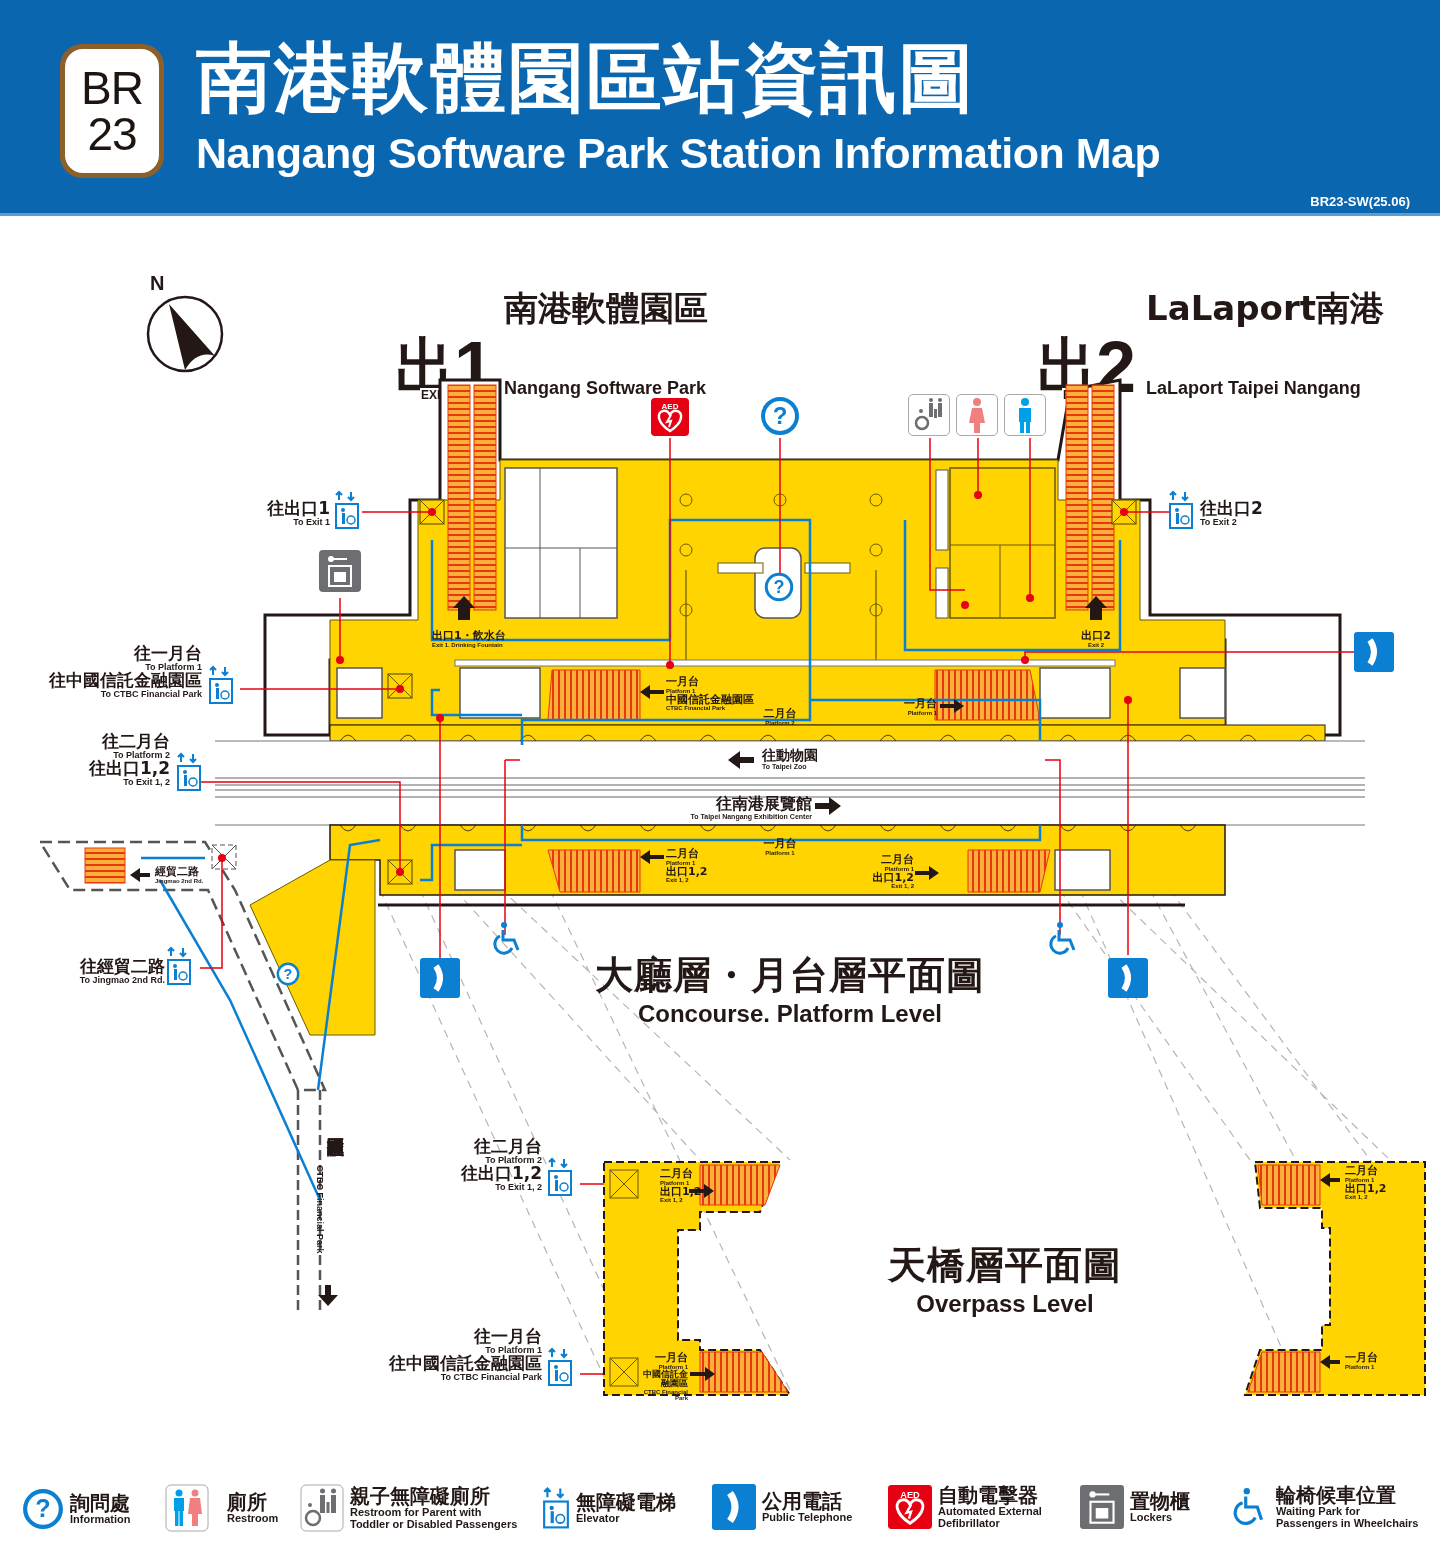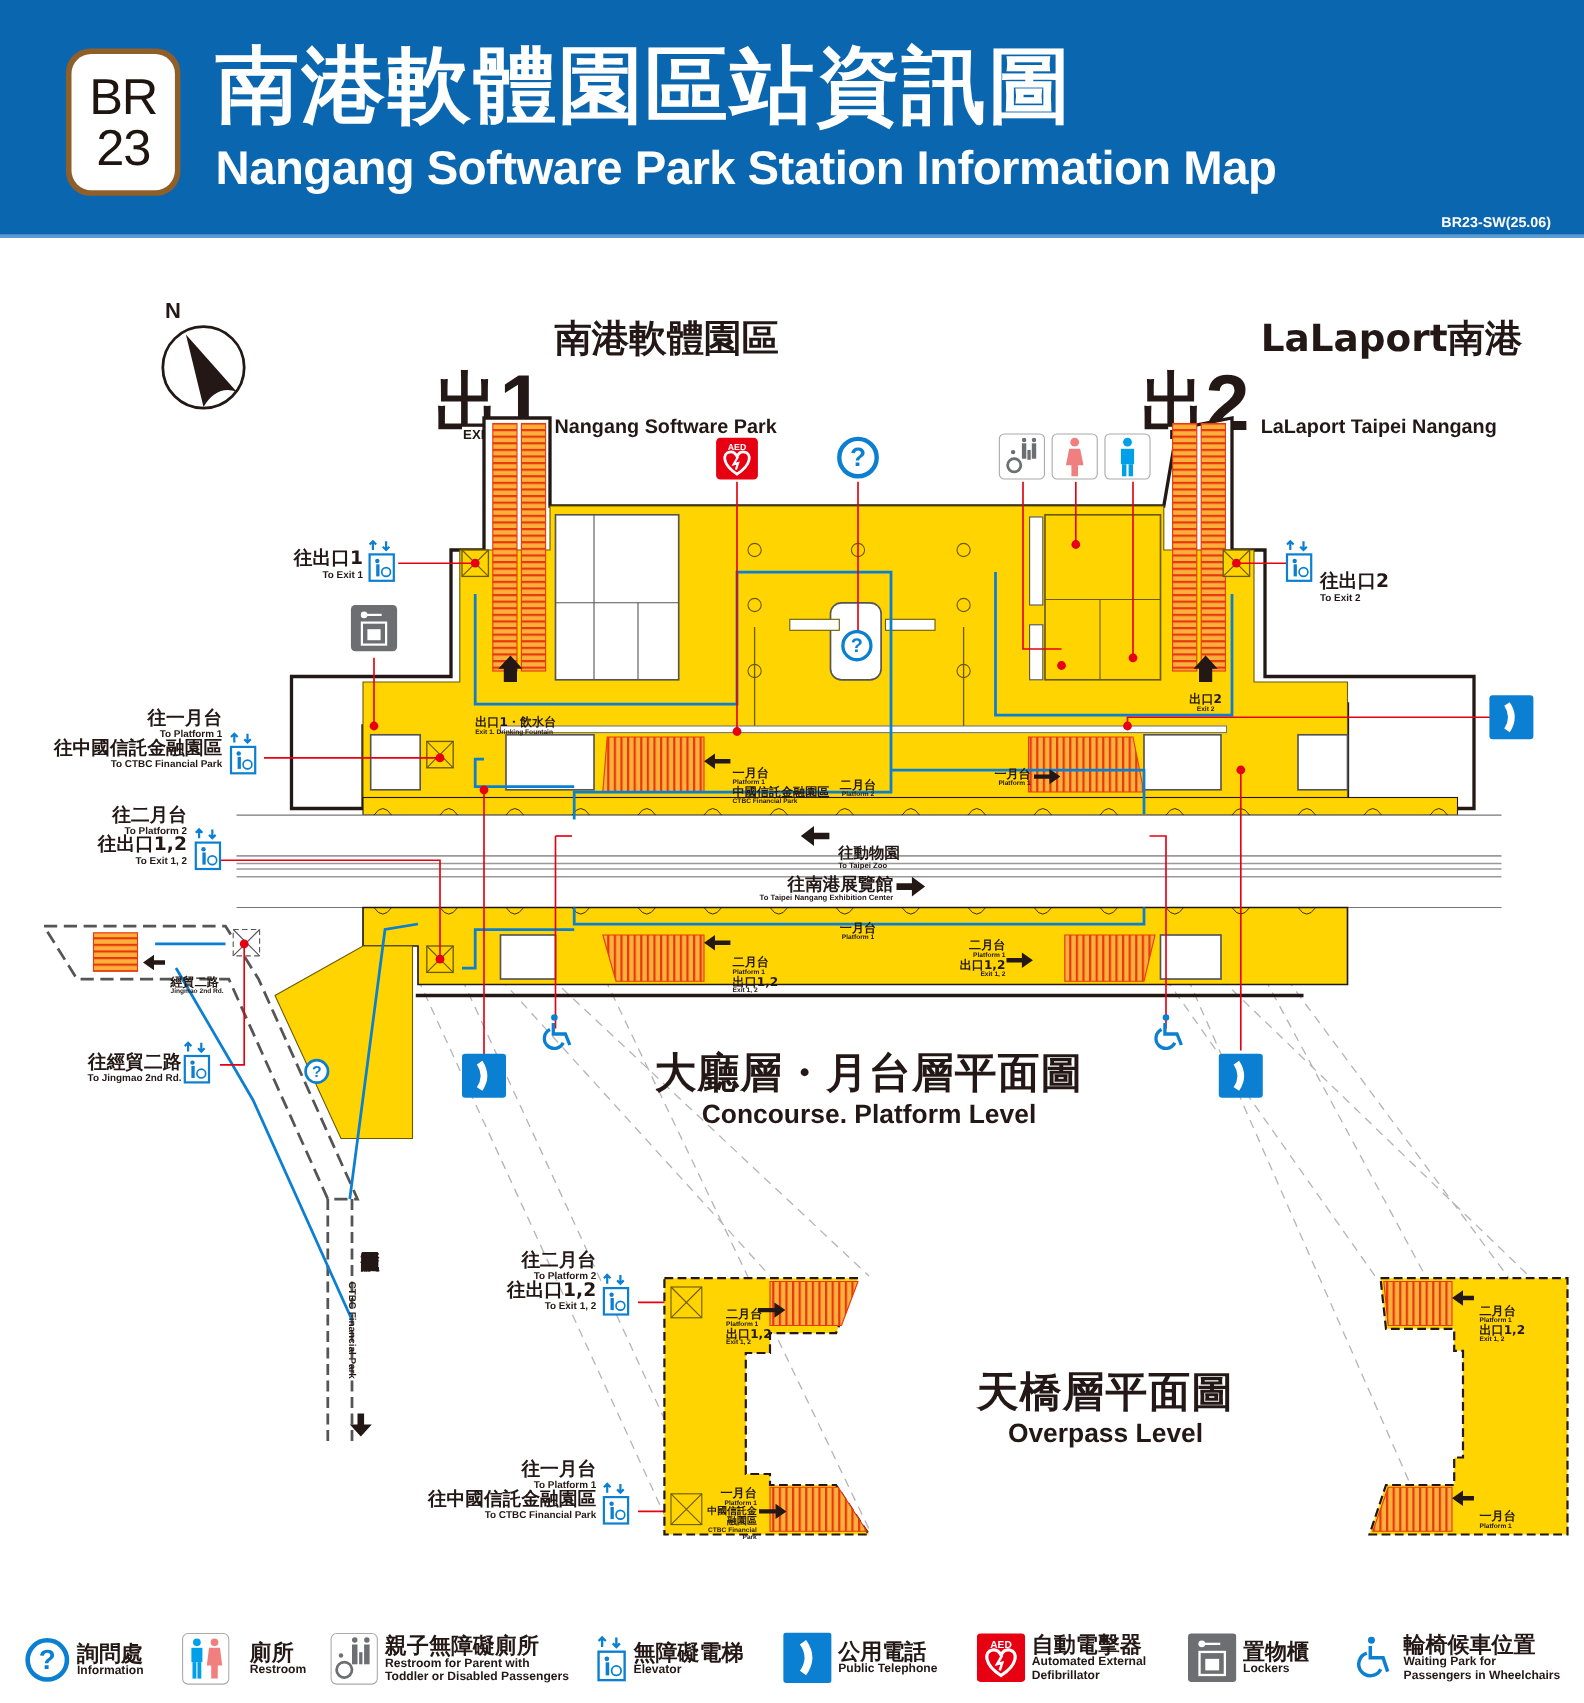--- a/index.html
+++ b/index.html
@@ -29,21 +29,21 @@
   .exit-zh { font-size: 34px; font-weight: 700; line-height: 1.1; font-family: "DejaVu Sans", sans-serif; }
   .exit-en { font-size: 18px; font-weight: 700; line-height: 1.2; margin-top: 4px; }
 
   
   .map-svg { position: absolute; left: 0; top: 220px; width: 1440px; height: 1240px; }
 
   
   .lbl { position: absolute; text-align: right; line-height: 1.05; }
   .lbl .zh { font-size: 17px; font-weight: 700; font-family: "DejaVu Sans", sans-serif; display: block; }
   .lbl .en { font-size: 9px; font-weight: 700; display: block; }
-  .lbl.left { text-align: left; margin-top: 21px; }
+  .lbl.left { text-align: left; }
   .lbl.center { text-align: center; }
   .tiny .zh { font-size: 11px; }
   .tiny .en { font-size: 6px; }
 
   .elev-icon { position: absolute; width: 26px; height: 40px; }
   .icon-box { position: absolute; }
 
   .level-title { position: absolute; text-align: center; line-height: 1.1; }
   .level-title .zh { font-size: 38px; font-weight: 700; font-family: "DejaVu Sans", sans-serif; display: block; letter-spacing: 1px; }
   .level-title .en { font-size: 24px; font-weight: 700; display: block; margin-top: 4px; }

